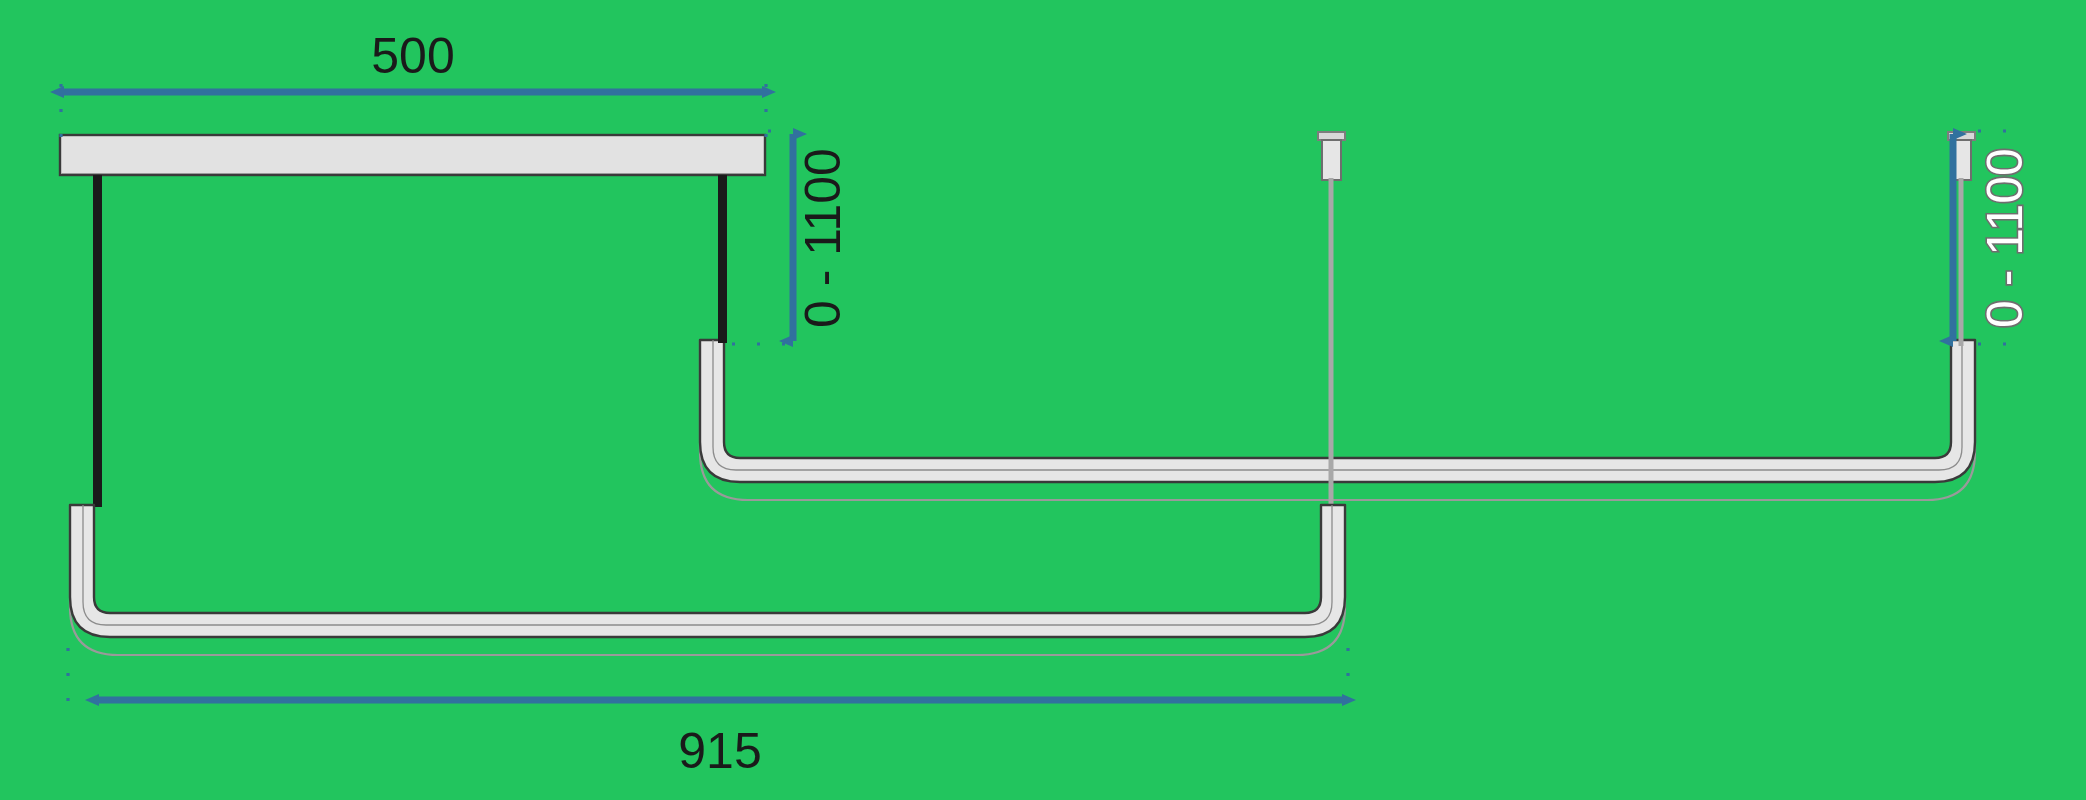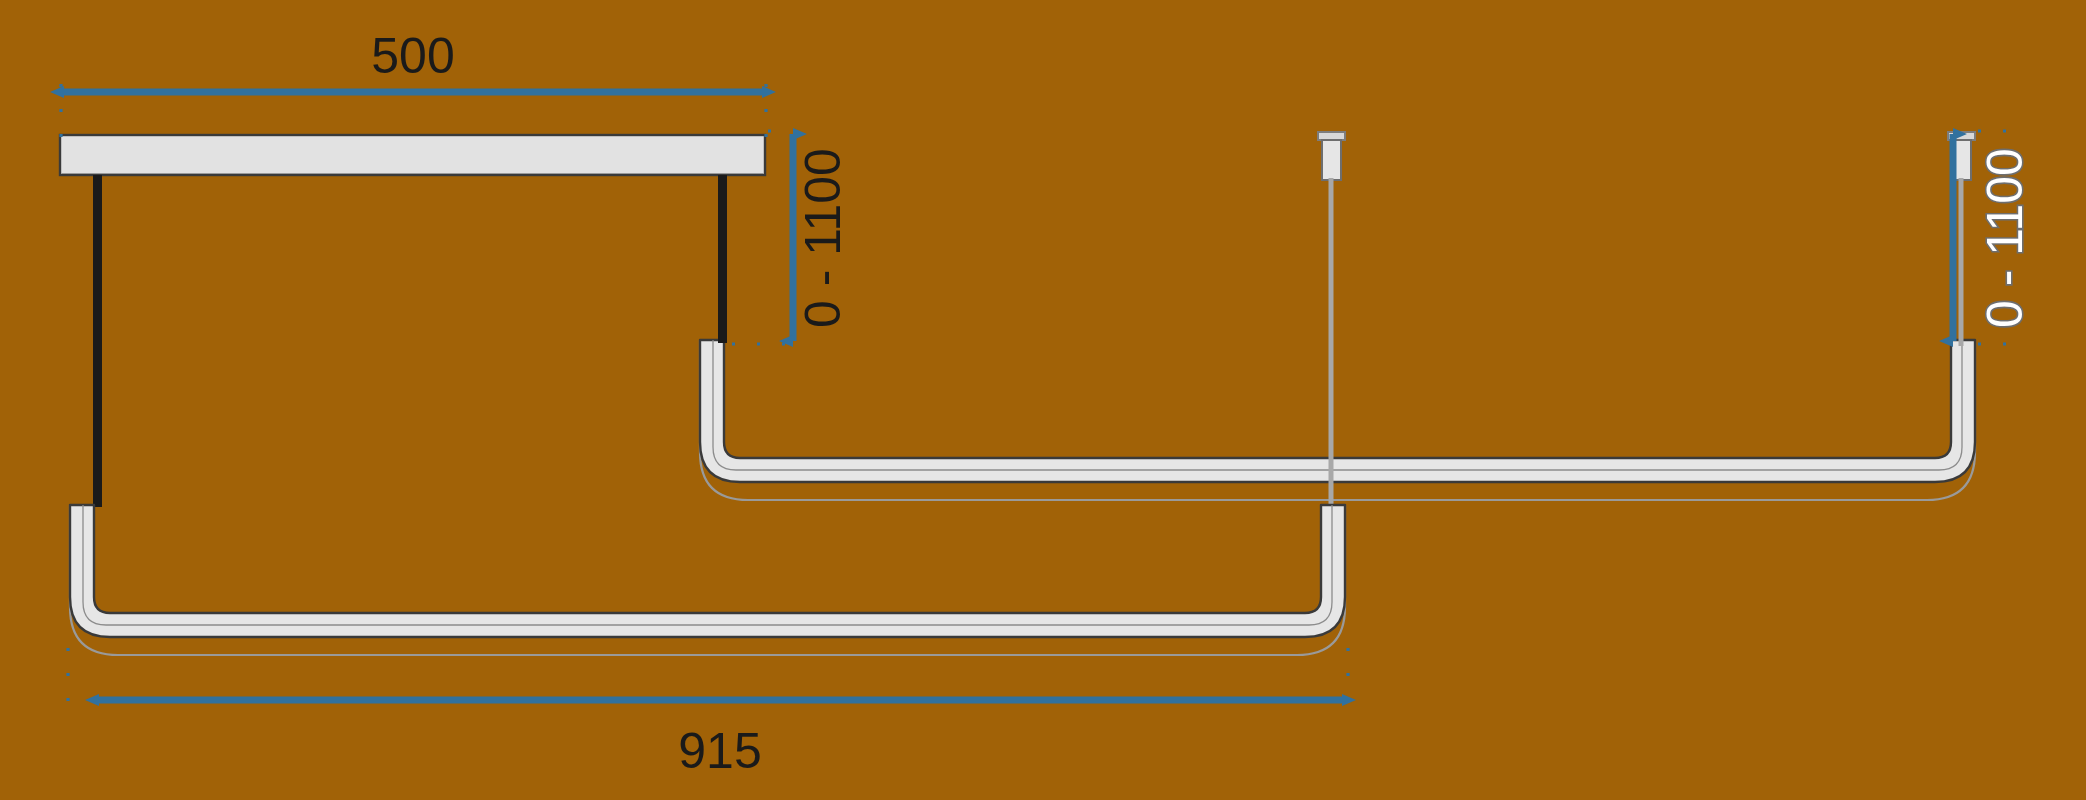--- a/index.html
+++ b/index.html
@@ -1,17 +1,17 @@
 <!DOCTYPE html>
 <html><head>
 <meta charset="utf-8">
 <style>
   html,body{margin:0;padding:0;background:#ffffff;}
   body{width:2086px;height:800px;overflow:hidden;font-family:"Liberation Sans",sans-serif;}
-  #stage{position:relative;width:2086px;height:800px;background:#a16207;text-align:center;}
+  #stage{position:relative;width:2086px;height:800px;background:#22c55e;text-align:center;}
   #stage svg{position:absolute;top:0;left:0;width:2086px;height:800px;display:block;}
   .dimtext{font-family:"Liberation Sans",sans-serif;font-weight:400;fill:#1a1a1a;}
   .dimtext-outline{font-family:"Liberation Sans",sans-serif;font-weight:400;fill:#ffffff;stroke:#6e6e6e;stroke-width:3.2;paint-order:stroke fill;}
 </style>
 </head>
 <body>
 
 <div id="stage">
 
   <svg viewBox="0 0 2086 800" xmlns="http://www.w3.org/2000/svg">

